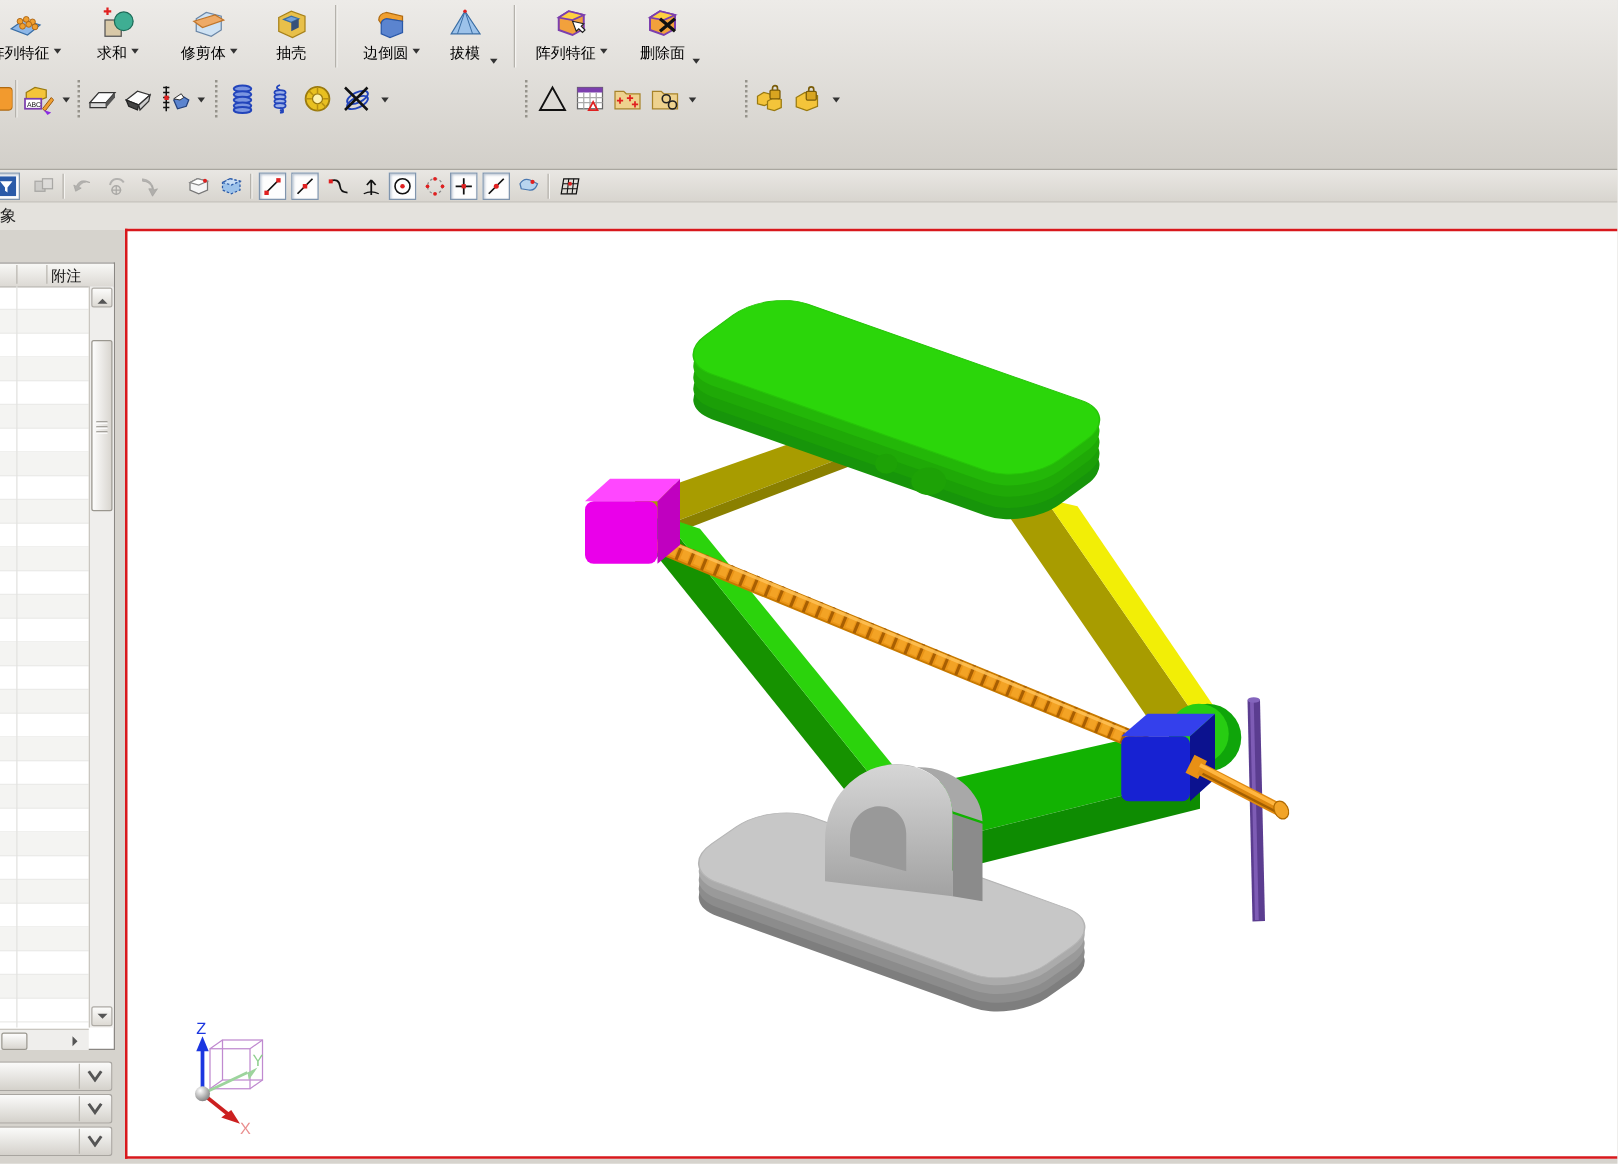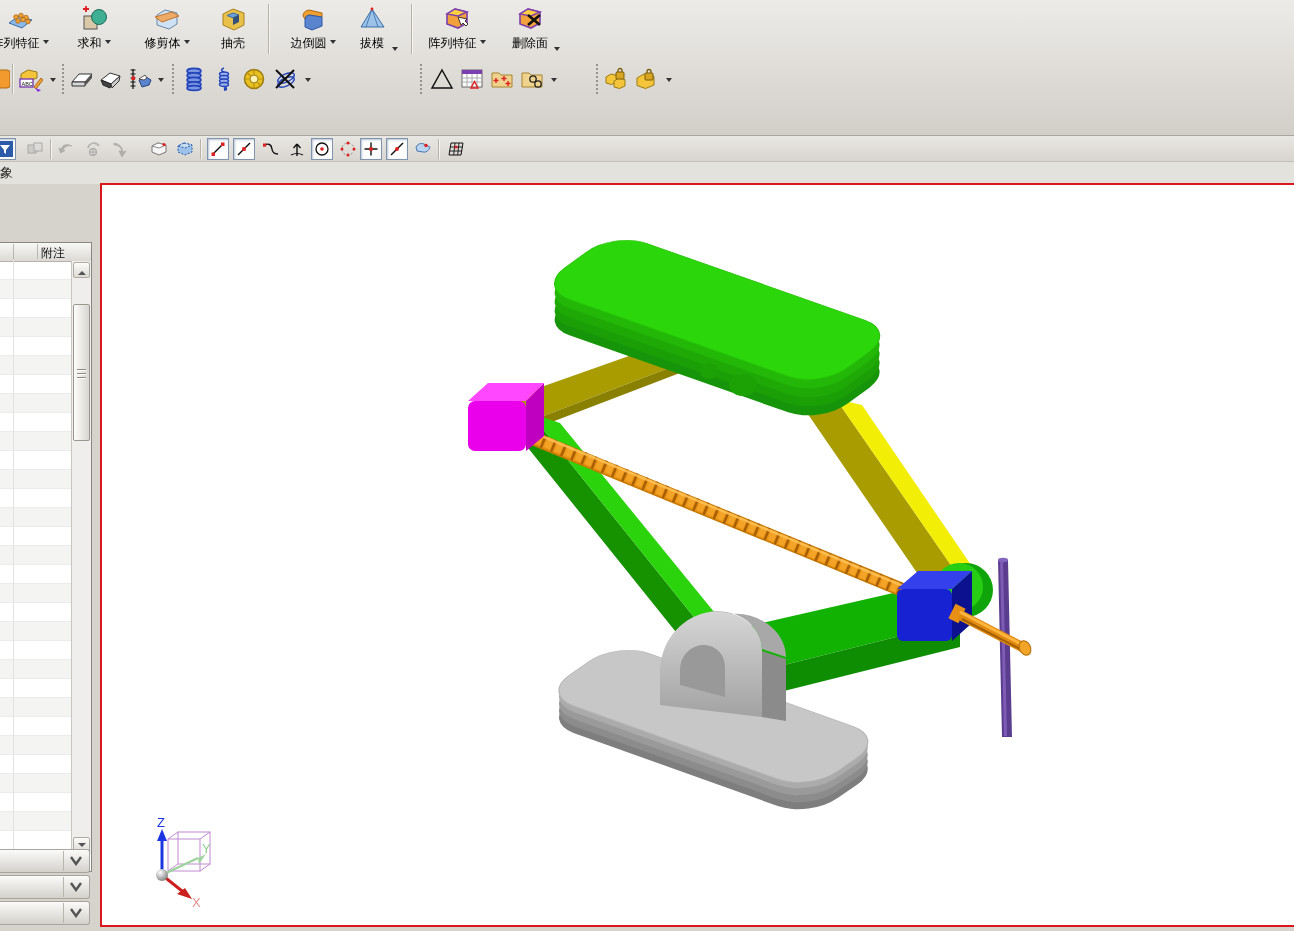--- a/index.html
+++ b/index.html
@@ -28,21 +28,21 @@
   
   .tb2{position:absolute;top:64px;width:28px;height:30px;display:flex;
        align-items:center;justify-content:center;}
   .tb3{position:absolute;top:138px;width:22px;height:22px;display:flex;
        align-items:center;justify-content:center;}
   .tb3.on{background:#fdfdfd;border:1px solid #8095ad;
           box-shadow:inset 1px 1px 2px #b9c4d2;width:20px;height:20px;}
   .gray{filter:grayscale(1);opacity:.45;}
   
   .panel{left:0;top:210px;width:92px;height:630px;background:#fff;
-         border:1px solid #8a8783;border-left:none;box-sizing:border-box;margin-top:32px;}
+         border:1px solid #8a8783;border-left:none;box-sizing:border-box;}
   .phead{position:absolute;left:0;top:0;width:100%;height:18px;
          background:linear-gradient(#f8f8f6,#dcd9d4);
          border-bottom:1px solid #b5b2ac;font-size:12px;color:#111;}
   .phead span{position:absolute;left:41px;top:2px;}
   .pheaddiv{position:absolute;top:1px;height:15px;width:0;border-left:1px solid #b9b6b0;}
   .prow{position:absolute;left:0;width:71px;height:19px;box-sizing:border-box;
         border-bottom:1px solid #ebebe9;}
   .prow.alt{background:#f4f4f2;}
   .pcol{position:absolute;left:13px;top:18px;width:0;height:593px;border-left:1px solid #e2e2e0;}
   .vsb{position:absolute;left:71px;top:18px;width:20px;height:593px;background:#efeeec;

